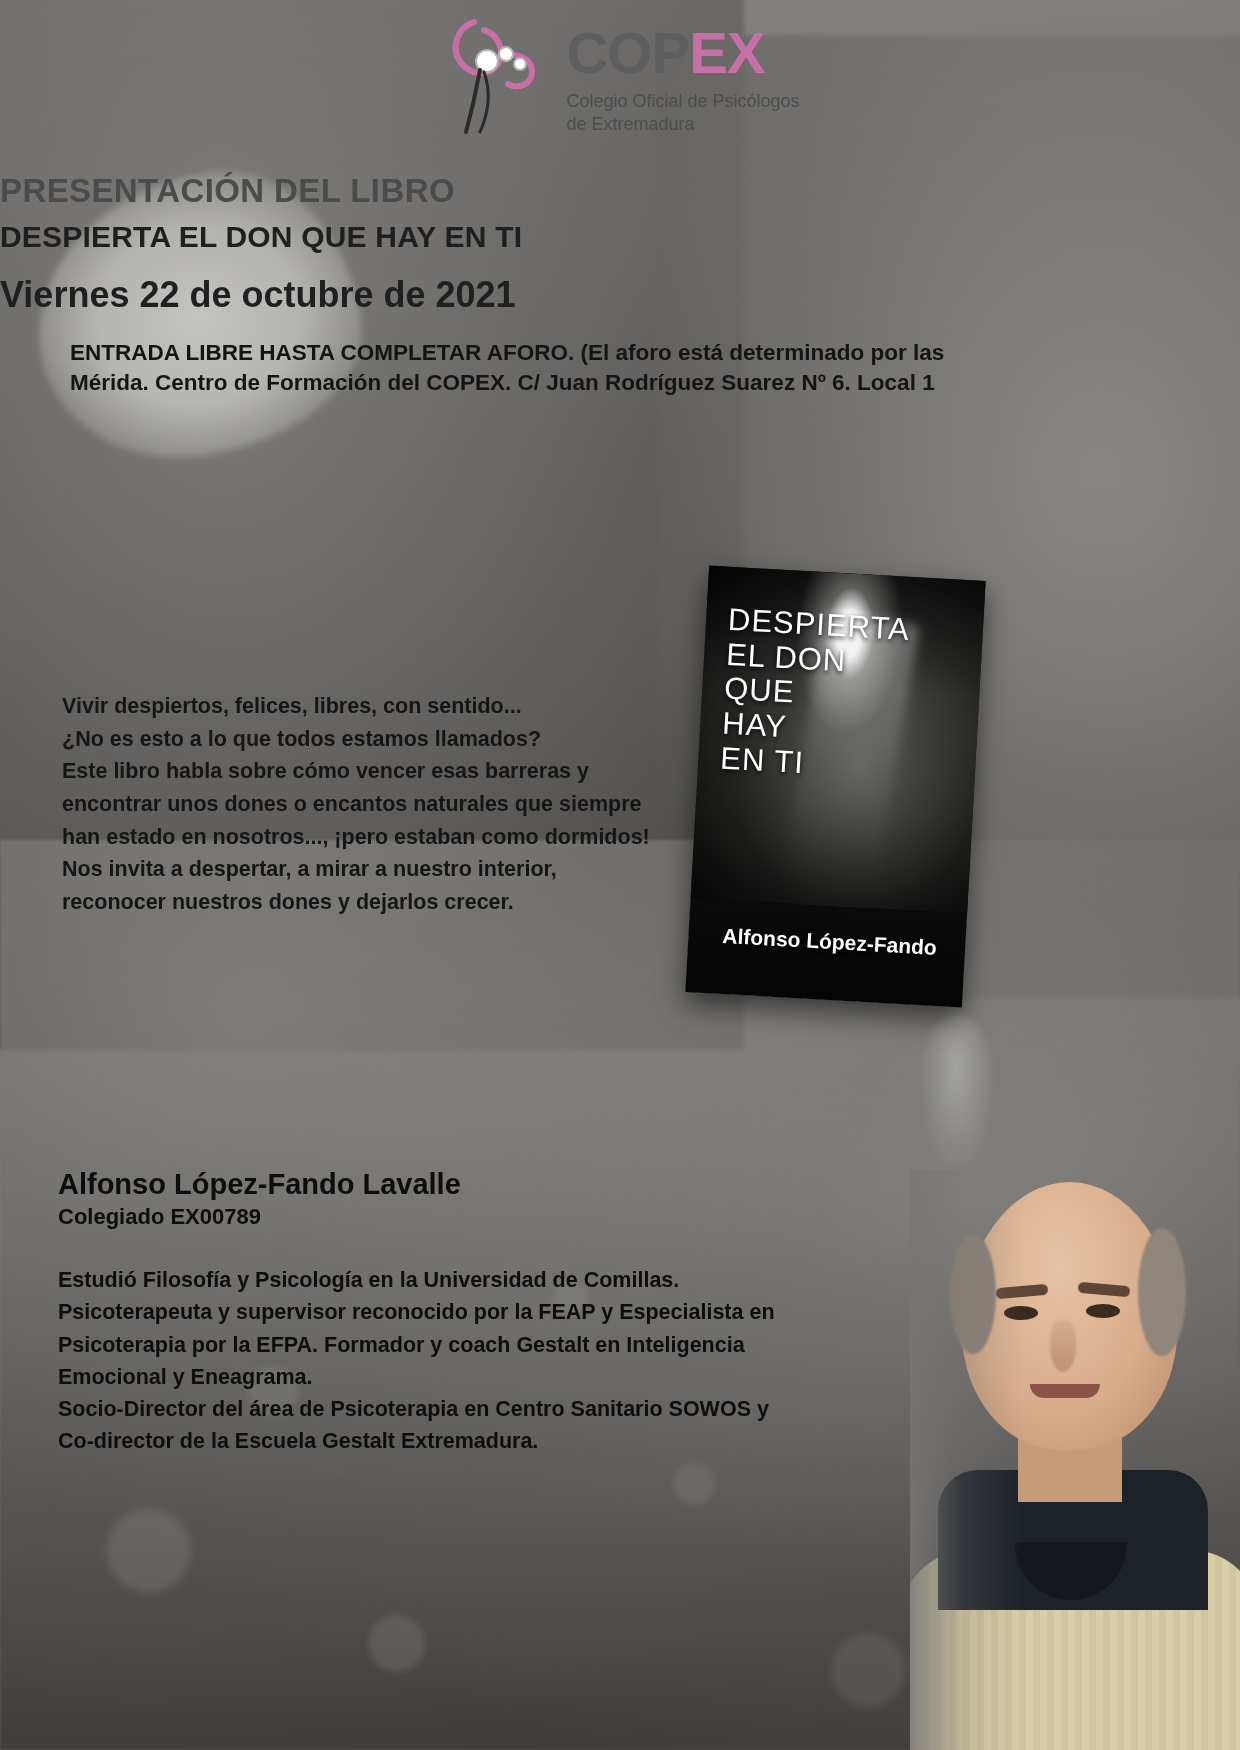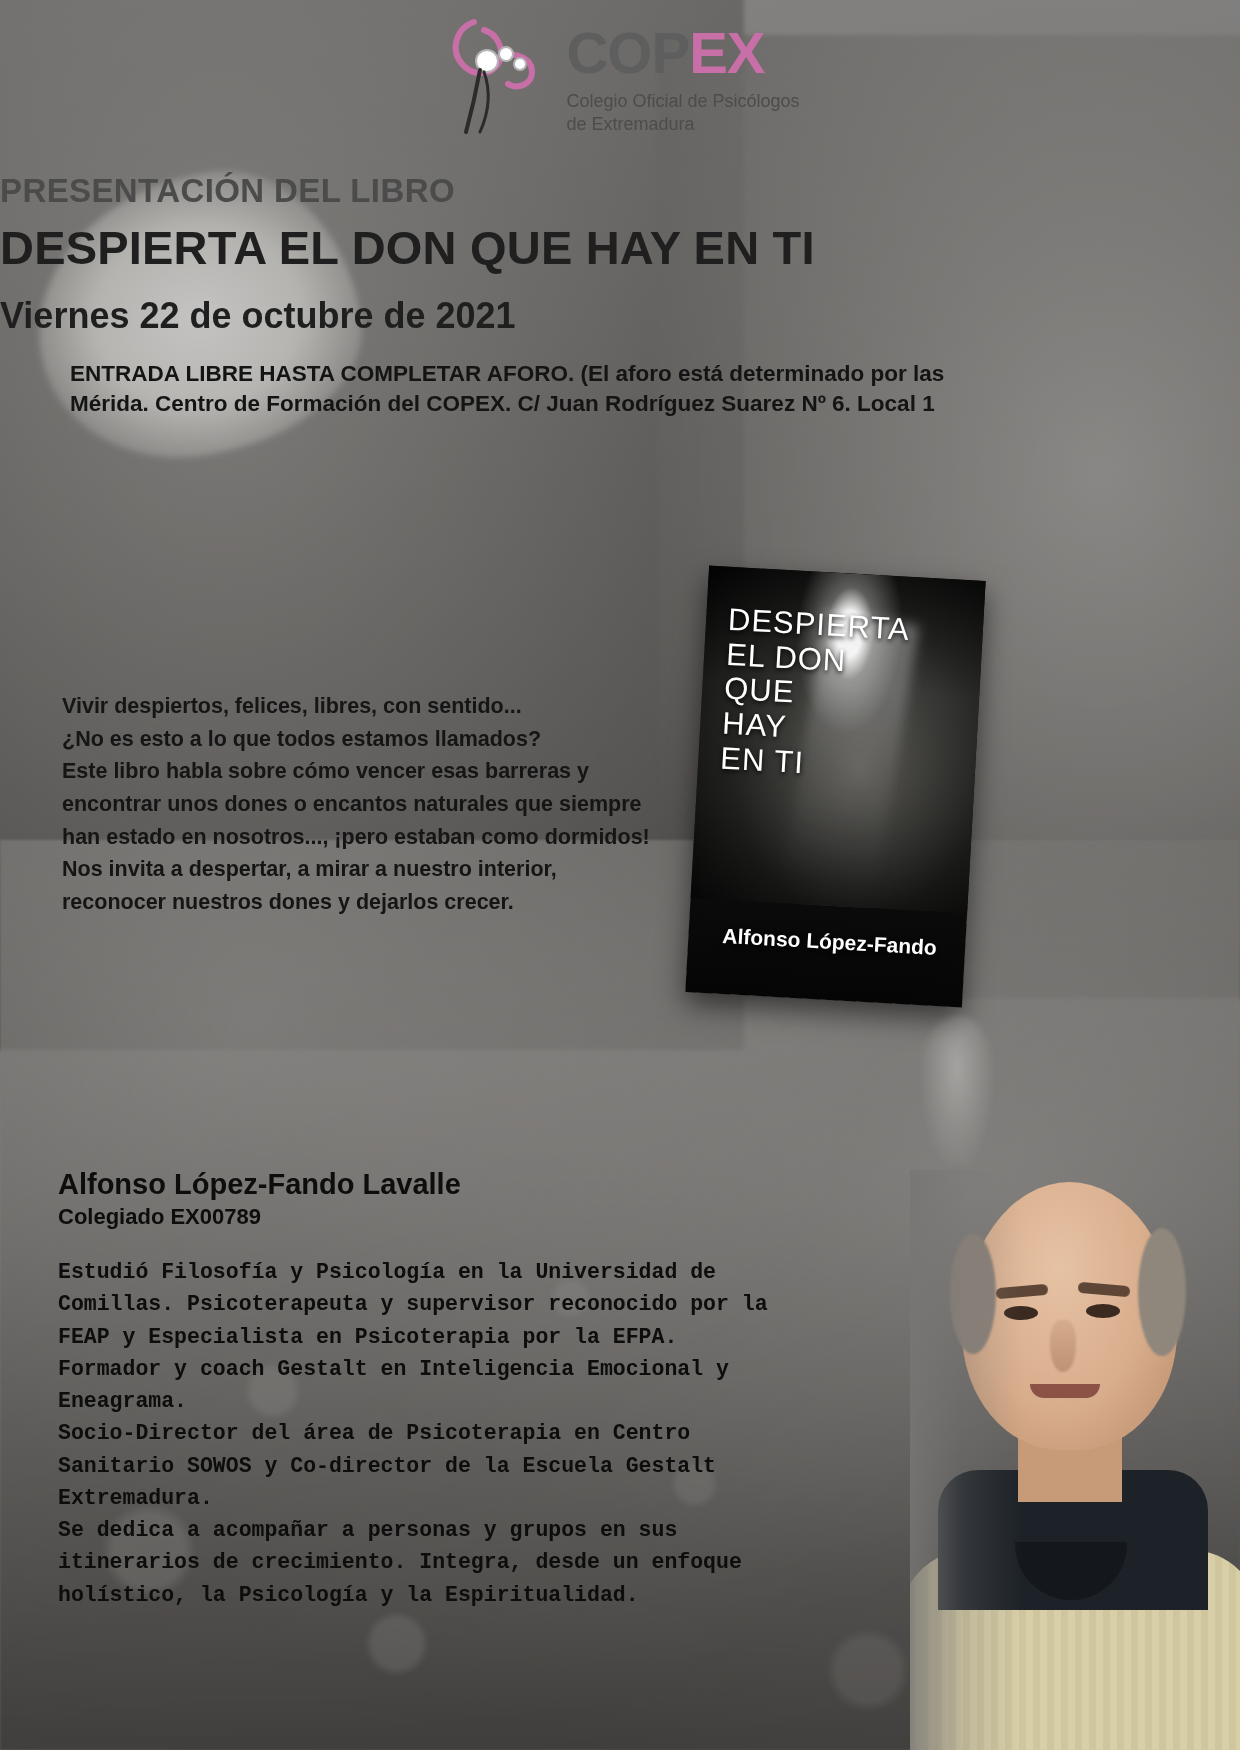--- a/index.html
+++ b/index.html
@@ -155,21 +155,21 @@
     color: #3a3a3a;
   }
   .kicker {
     font-size: 33px;
     font-weight: bold;
     letter-spacing: 0.4px;
     color: #4b4b4b;
   }
   .title {
     margin-top: 10px;
-    font-size: 47px;
+    font-size: 30px;
     font-weight: bold;
     letter-spacing: 0.2px;
     color: #1f1f1f;
   }
   .date {
     margin-top: 20px;
     font-size: 36px;
     font-weight: bold;
     color: #1f1f1f;
   }
@@ -268,26 +268,25 @@
     font-weight: bold;
     color: #0d0d0d;
   }
   .author-id {
     margin-top: 3px;
     font-size: 22px;
     font-weight: bold;
     color: #0d0d0d;
   }
   .author-bio {
-    margin-top: 26px;
+    margin-top: 34px;
     font-size: 21.5px;
     font-weight: bold;
     line-height: 1.5;
     color: #0d0d0d;
-    font-family: Liberation Mono, monospace;
   }
   .author-bio p { margin: 0; }
 
   
   .portrait {
     position: absolute;
     right: 0;
     bottom: 0;
     width: 330px;
     height: 580px;
@@ -467,21 +466,20 @@
       </div>
       <div class="book-author">Alfonso López-Fando</div>
     </div>
 
     <div class="author-block">
       <div class="author-name">Alfonso López-Fando Lavalle</div>
       <div class="author-id">Colegiado EX00789</div>
       <div class="author-bio">
         <p>Estudió Filosofía y Psicología en la Universidad de Comillas. Psicoterapeuta y supervisor reconocido por la FEAP y Especialista en Psicoterapia por la EFPA. Formador y coach Gestalt en Inteligencia Emocional y Eneagrama.</p>
         <p>Socio-Director del área de Psicoterapia en Centro Sanitario SOWOS y Co-director de la Escuela Gestalt Extremadura.</p>
-        <p>Se dedica a acompañar a personas y grupos en sus itinerarios de crecimiento. Integra, desde un enfoque holístico, la Psicología y la Espiritualidad.</p>
       </div>
     </div>
 
     <div class="portrait">
       <div class="p-sweater"></div>
       <div class="p-shirt"></div>
       <div class="p-neck"></div>
       <div class="p-collar"></div>
       <div class="p-head"></div>
       <div class="p-hair-l"></div>

